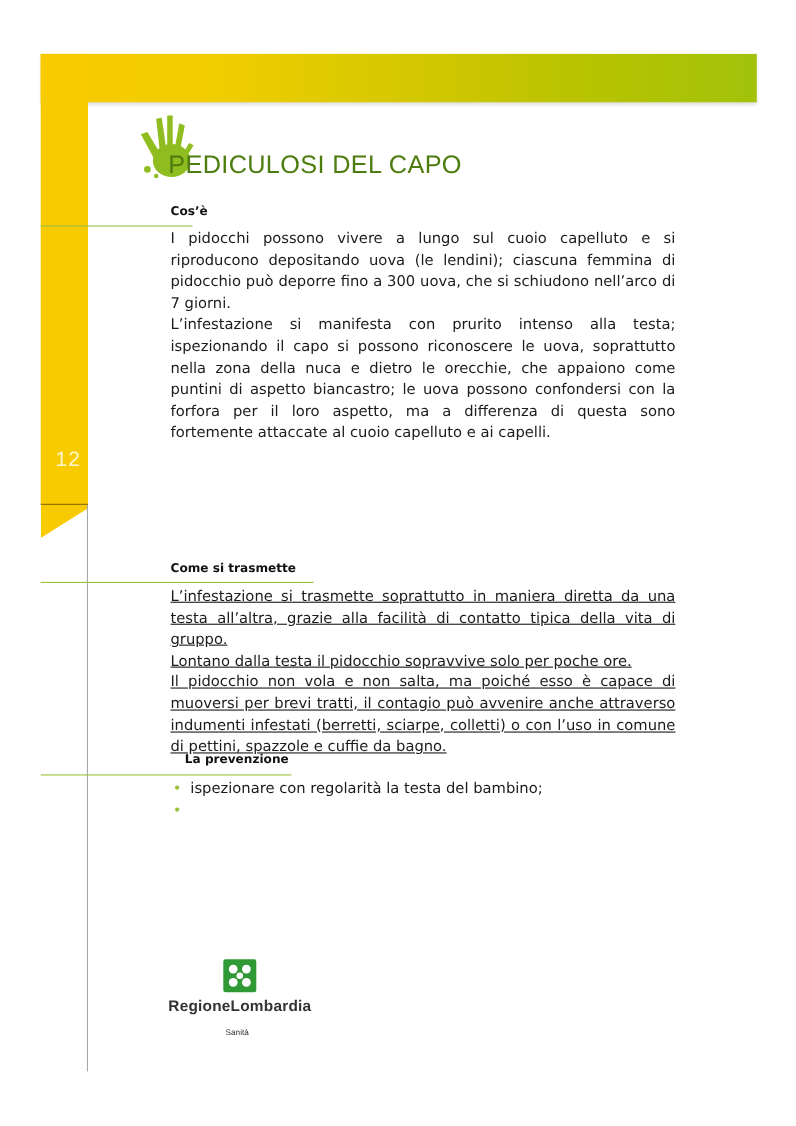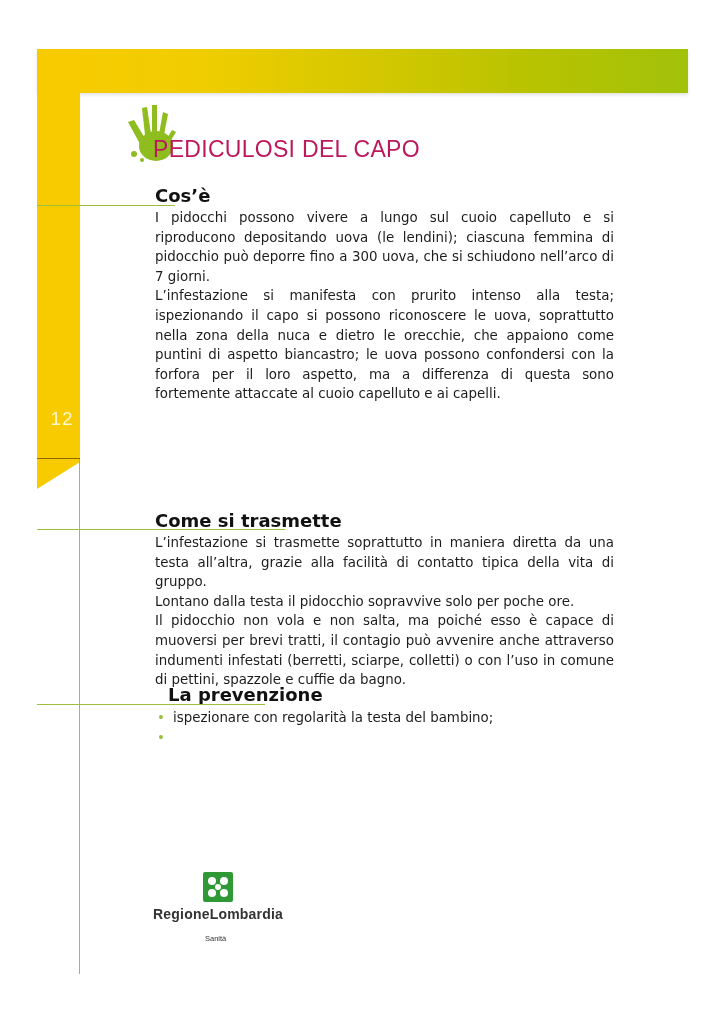--- a/index.html
+++ b/index.html
@@ -13,23 +13,23 @@
     background: #f8cb00; }
   .left-band-tip { position: absolute; left: 37px; top: 459px; width: 43px; height: 30px;
     background: #f8cb00; clip-path: polygon(0 0, 100% 0, 100% 10%, 0 100%); }
   .left-band-line { position: absolute; left: 37px; top: 458px; width: 43px; height: 1px; background: #8a6a00; }
   .left-rule { position: absolute; left: 79px; top: 459px; width: 1px; height: 515px; background: #a8a8a8; }
   .page-num { position: absolute; left: 37px; width: 50px; top: 408px; text-align: center;
     color: #fff6cc; font-family: "Liberation Sans", sans-serif; font-size: 19px; letter-spacing: 1px; }
 
   .hand { position: absolute; left: 120px; top: 102px; width: 60px; height: 62px; }
   .title { position: absolute; left: 153px; top: 136px; font-family: "Liberation Sans", sans-serif;
-    font-size: 23px; letter-spacing: 0.3px; color: #be185d; margin: 0; font-weight: normal; }
+    font-size: 23px; letter-spacing: 0.3px; color: #4d7c0f; margin: 0; font-weight: normal; }
 
-  .section-head { position: absolute; left: 155px; font-weight: bold; font-size: 18px; color: #111; margin: 0; }
+  .section-head { position: absolute; left: 155px; font-weight: bold; font-size: 11px; color: #111; margin: 0; }
   .underline { position: absolute; left: 37px; height: 1px; background: #9cbf3c; }
 
   .para { position: absolute; left: 155px; width: 459px; font-size: 13.4px; line-height: 19.6px;
     text-align: justify; color: #1c1c1c; }
   .para p { margin: 0; }
   .para ul { list-style: none; margin: 0; padding: 0; }
   .para li { position: relative; padding-left: 18px; }
   .para li .bullet { position: absolute; left: 2px; top: 0; color: #9cbf3c; }
 
   .logo { position: absolute; left: 153px; top: 872px; width: 135px; }
@@ -66,21 +66,21 @@
 
 <h2 class="section-head" style="top:185px;">Cos’è</h2>
 <div class="underline" style="top:205px; width:138px;"></div>
 <div class="para" style="top:208px;">
   <p>I pidocchi possono vivere a lungo sul cuoio capelluto e si riproducono depositando uova (le lendini); ciascuna femmina di pidocchio può deporre fino a 300 uova, che si schiudono nell’arco di 7 giorni.</p>
   <p>L’infestazione si manifesta con prurito intenso alla testa; ispezionando il capo si possono riconoscere le uova, soprattutto nella zona della nuca e dietro le orecchie, che appaiono come puntini di aspetto biancastro; le uova possono confondersi con la forfora per il loro aspetto, ma a differenza di questa sono fortemente attaccate al cuoio capelluto e ai capelli.</p>
 </div>
 
 <h2 class="section-head" style="top:510px;">Come si trasmette</h2>
 <div class="underline" style="top:529px; width:248px;"></div>
-<div class="para" style="top:533px;">
+<div class="para" style="top:533px;text-decoration:underline;">
   <p>L’infestazione si trasmette soprattutto in maniera diretta da una testa all’altra, grazie alla facilità di contatto tipica della vita di gruppo.</p>
   <p>Lontano dalla testa il pidocchio sopravvive solo per poche ore.</p>
   <p>Il pidocchio non vola e non salta, ma poiché esso è capace di muoversi per brevi tratti, il contagio può avvenire anche attraverso indumenti infestati (berretti, sciarpe, colletti) o con l’uso in comune di pettini, spazzole e cuffie da bagno.</p>
 </div>
 
 <h2 class="section-head" style="top:684px;margin-left:13px;">La prevenzione</h2>
 <div class="underline" style="top:704px; width:228px;"></div>
 <div class="para" style="top:708px;">
   <ul>
     <li><span class="bullet">•</span><span>ispezionare con regolarità la testa del bambino;</span></li>

